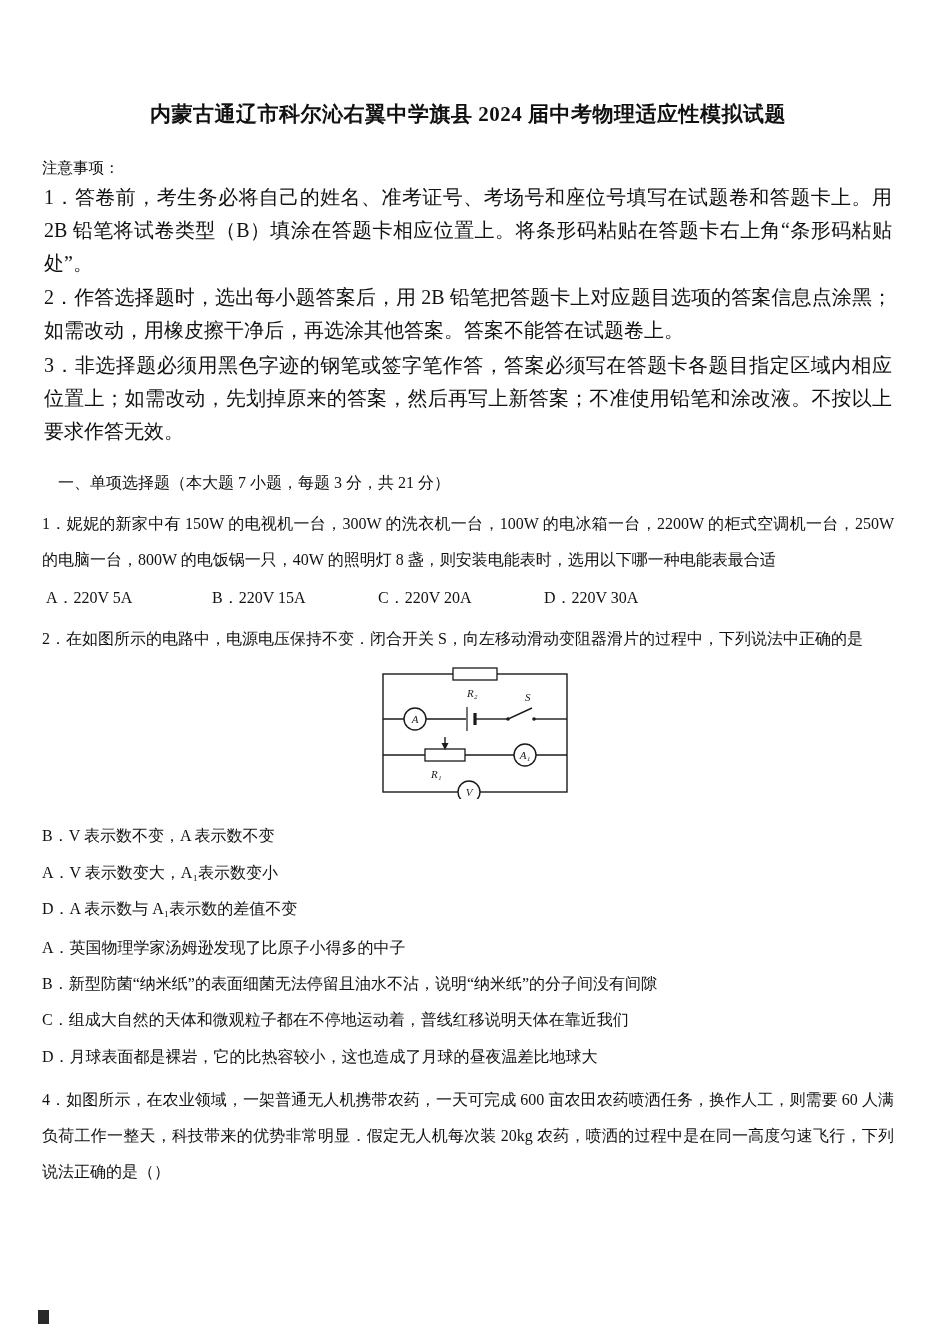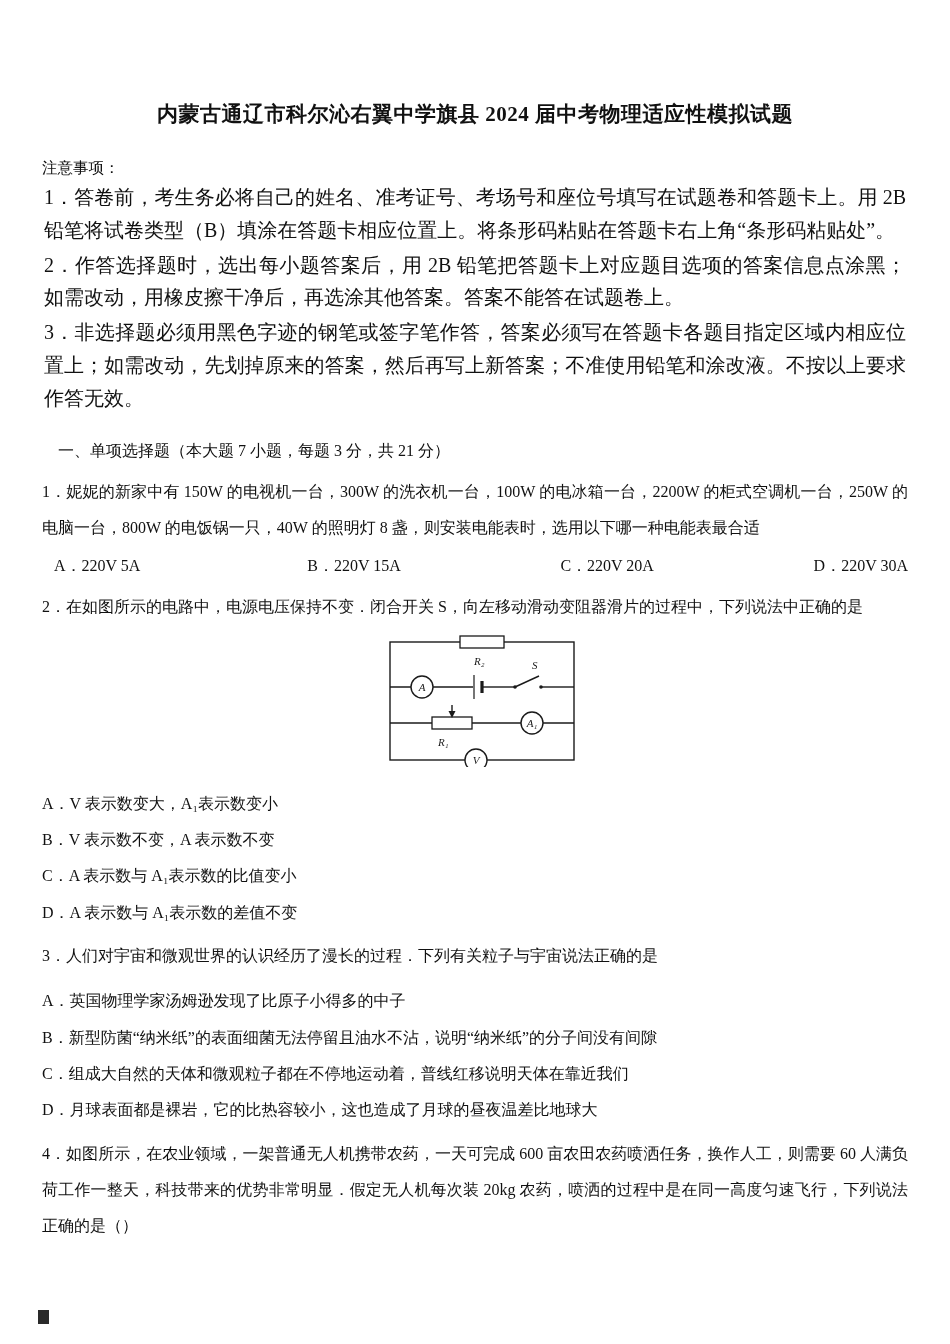--- a/index.html
+++ b/index.html
@@ -7,21 +7,21 @@
     width: 950px;
     height: 1344px;
     overflow: hidden;
     position: relative;
     color: #111;
     font-family: "Liberation Serif", "DejaVu Serif", serif;
   }
   .page {
     box-sizing: border-box;
     width: 950px;
-    padding: 100px 42px 30px 42px;
+    padding: 100px 56px 30px 42px;
   }
   .title {
     font-size: 21px;
     font-weight: bold;
     text-align: center;
     margin: 0 0 30px 0;
     letter-spacing: 0.5px;
   }
   .notice-heading {
     font-size: 15.5px;
@@ -39,22 +39,21 @@
   }
   .q-text {
     font-size: 16px;
     line-height: 2.25;
     margin: 12px 0 0 0;
     text-align: justify;
   }
   .options-row {
     display: flex;
     font-size: 16px;
-    margin: 10px 0 0 12px;
-    justify-content: space-between;
+    margin: 10px 0 0 4px;
   }
   .options-row span { width: 166px; }
   .options-row span:last-child { width: auto; }
   .option-list { margin: 16px 0 0 0; }
   .option-line {
     font-size: 16px;
     line-height: 1.4;
     margin: 0 0 14px 0;
     text-align: justify;
   }
@@ -152,29 +151,27 @@
 
         <circle cx="148" cy="88" r="11" fill="#ffffff" stroke="#1a1a1a" stroke-width="1.4"></circle>
         <text x="148" y="92" class="cm">A₁</text>
 
         <circle cx="92" cy="125" r="11" fill="#ffffff" stroke="#1a1a1a" stroke-width="1.4"></circle>
         <text x="92" y="129" class="cm">V</text>
       </svg>
     </div>
 
     <div class="option-list">
+      <p class="option-line">B．V 表示数不变，A 表示数不变</p>
       <p class="option-line">A．V 表示数变大，A₁表示数变小</p>
-      <p class="option-line">B．V 表示数不变，A 表示数不变</p>
-      <p class="option-line">C．A 表示数与 A₁表示数的比值变小</p>
       <p class="option-line">D．A 表示数与 A₁表示数的差值不变</p>
     </div>
   </div>
 
   <div class="question">
-    <p class="q-text">3．人们对宇宙和微观世界的认识经历了漫长的过程．下列有关粒子与宇宙说法正确的是</p>
     <div class="option-list">
       <p class="option-line">A．英国物理学家汤姆逊发现了比原子小得多的中子</p>
       <p class="option-line">B．新型防菌“纳米纸”的表面细菌无法停留且油水不沾，说明“纳米纸”的分子间没有间隙</p>
       <p class="option-line">C．组成大自然的天体和微观粒子都在不停地运动着，普线红移说明天体在靠近我们</p>
       <p class="option-line">D．月球表面都是裸岩，它的比热容较小，这也造成了月球的昼夜温差比地球大</p>
     </div>
   </div>
 
   <div class="question">
     <p class="q-text">4．如图所示，在农业领域，一架普通无人机携带农药，一天可完成 600 亩农田农药喷洒任务，换作人工，则需要 60 人满负荷工作一整天，科技带来的优势非常明显．假定无人机每次装 20kg 农药，喷洒的过程中是在同一高度匀速飞行，下列说法正确的是（）</p>

